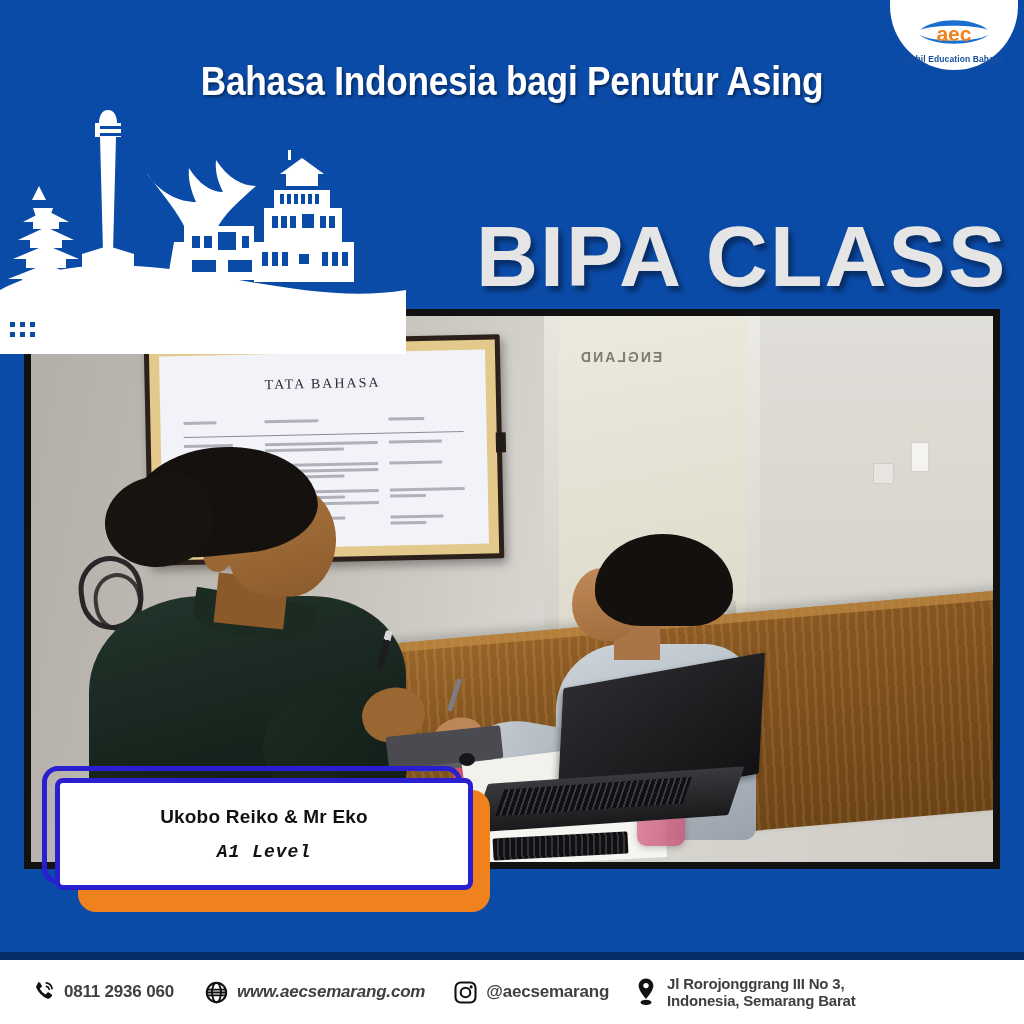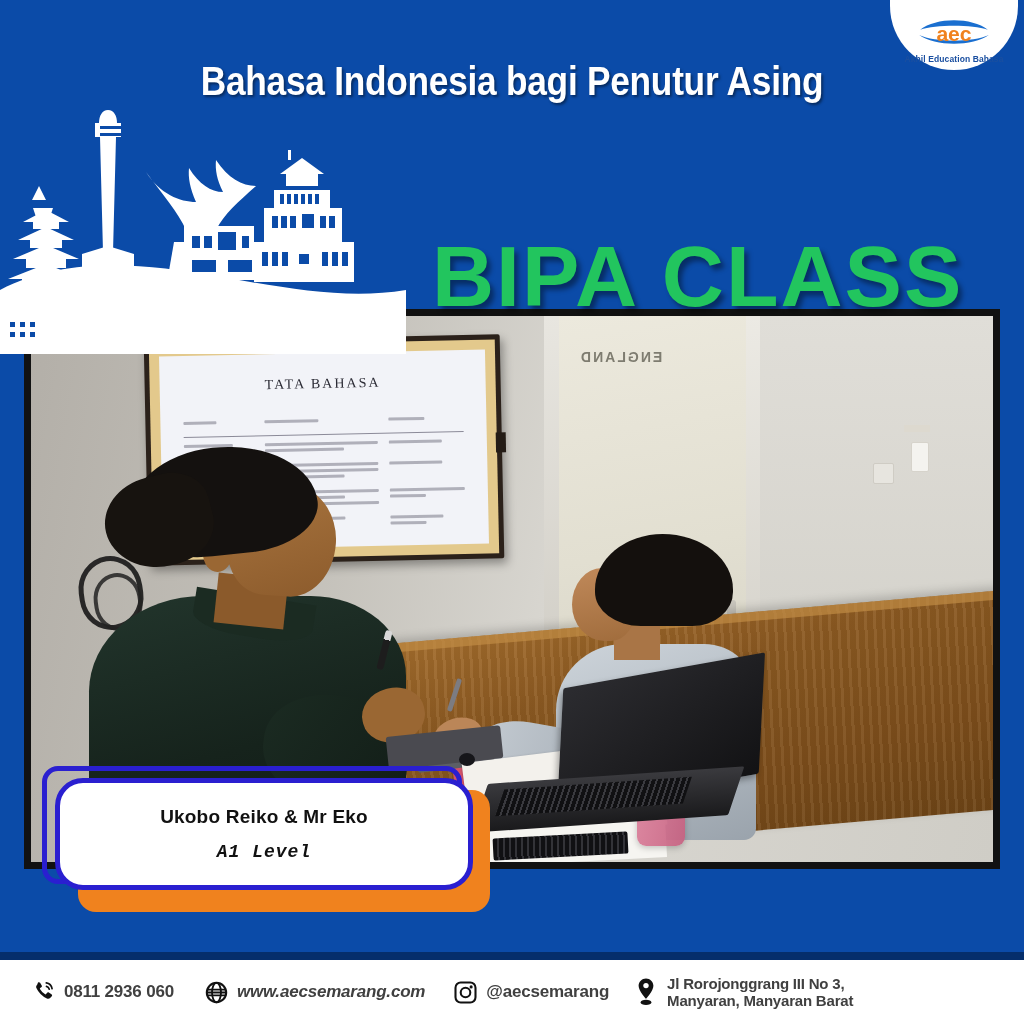--- a/index.html
+++ b/index.html
@@ -38,29 +38,28 @@
     font-weight:bold;
     font-stretch:condensed;
     letter-spacing:-0.3px;
     transform:scaleX(.86);
     text-shadow:2px 2px 3px rgba(0,0,0,.45);
     z-index:30;
   }
 
   
   .bipa{
-    position:absolute;top:207px;left:432px;
-    color:#22c55e;
+    position:absolute;top:207px;left:476px;
+    color:#e5e5e5;
     font-size:86px;
     font-weight:bold;
     letter-spacing:2px;
     text-shadow:4px 5px 5px rgba(0,0,0,.40);
     z-index:30;
     white-space:nowrap;
-    margin-top:20px;
   }
 
   
   .skyline{
     position:absolute;top:104px;left:-4px;
     width:410px;height:250px;
     z-index:25;
     pointer-events:none;
   }
 
@@ -255,21 +254,21 @@
     width:412px;height:122px;
     background:#F0821E;
     border-radius:18px;
     z-index:51;
   }
   .cap-card{
     position:absolute;left:55px;top:778px;
     width:418px;height:112px;
     background:#ffffff;
     border:5px solid #2A1FD0;
-    border-radius:28px;
+    border-radius:8px;
     z-index:52;
     display:flex;flex-direction:column;
     align-items:center;justify-content:center;
     gap:14px;
   }
   .cap-names{font-size:19px;font-weight:bold;color:#111;letter-spacing:.2px;}
   .cap-level{font-size:18px;font-weight:bold;font-style:italic;color:#111;letter-spacing:1px;font-family:Liberation Mono, monospace;}
 
   
   .contactbar{
@@ -553,19 +552,19 @@
     </div>
 
     <div class="citem addr" style="margin-left:24px;justify-content:center;">
       <svg class="ico" width="26" height="30" viewBox="0 0 24 30">
         <path fill="#111" d="M12 1.4c-4.1 0-7.4 3.3-7.4 7.4 0 5.3 7.4 13 7.4 13s7.4-7.7 7.4-13c0-4.1-3.3-7.4-7.4-7.4z"></path>
         <circle cx="12" cy="8.6" r="2.7" fill="#fff"></circle>
         <ellipse cx="12" cy="25.4" rx="5.4" ry="2.6" fill="#111"></ellipse>
       </svg>
       <span class="ctxt">
         <span>Jl Rorojonggrang III No 3,</span><br>
-        <span>Manyaran, Manyaran Barat</span>
+        <span>Indonesia, Semarang Barat</span>
       </span>
     </div>
 
   </div>
 
 </div>
 
 </body></html>

